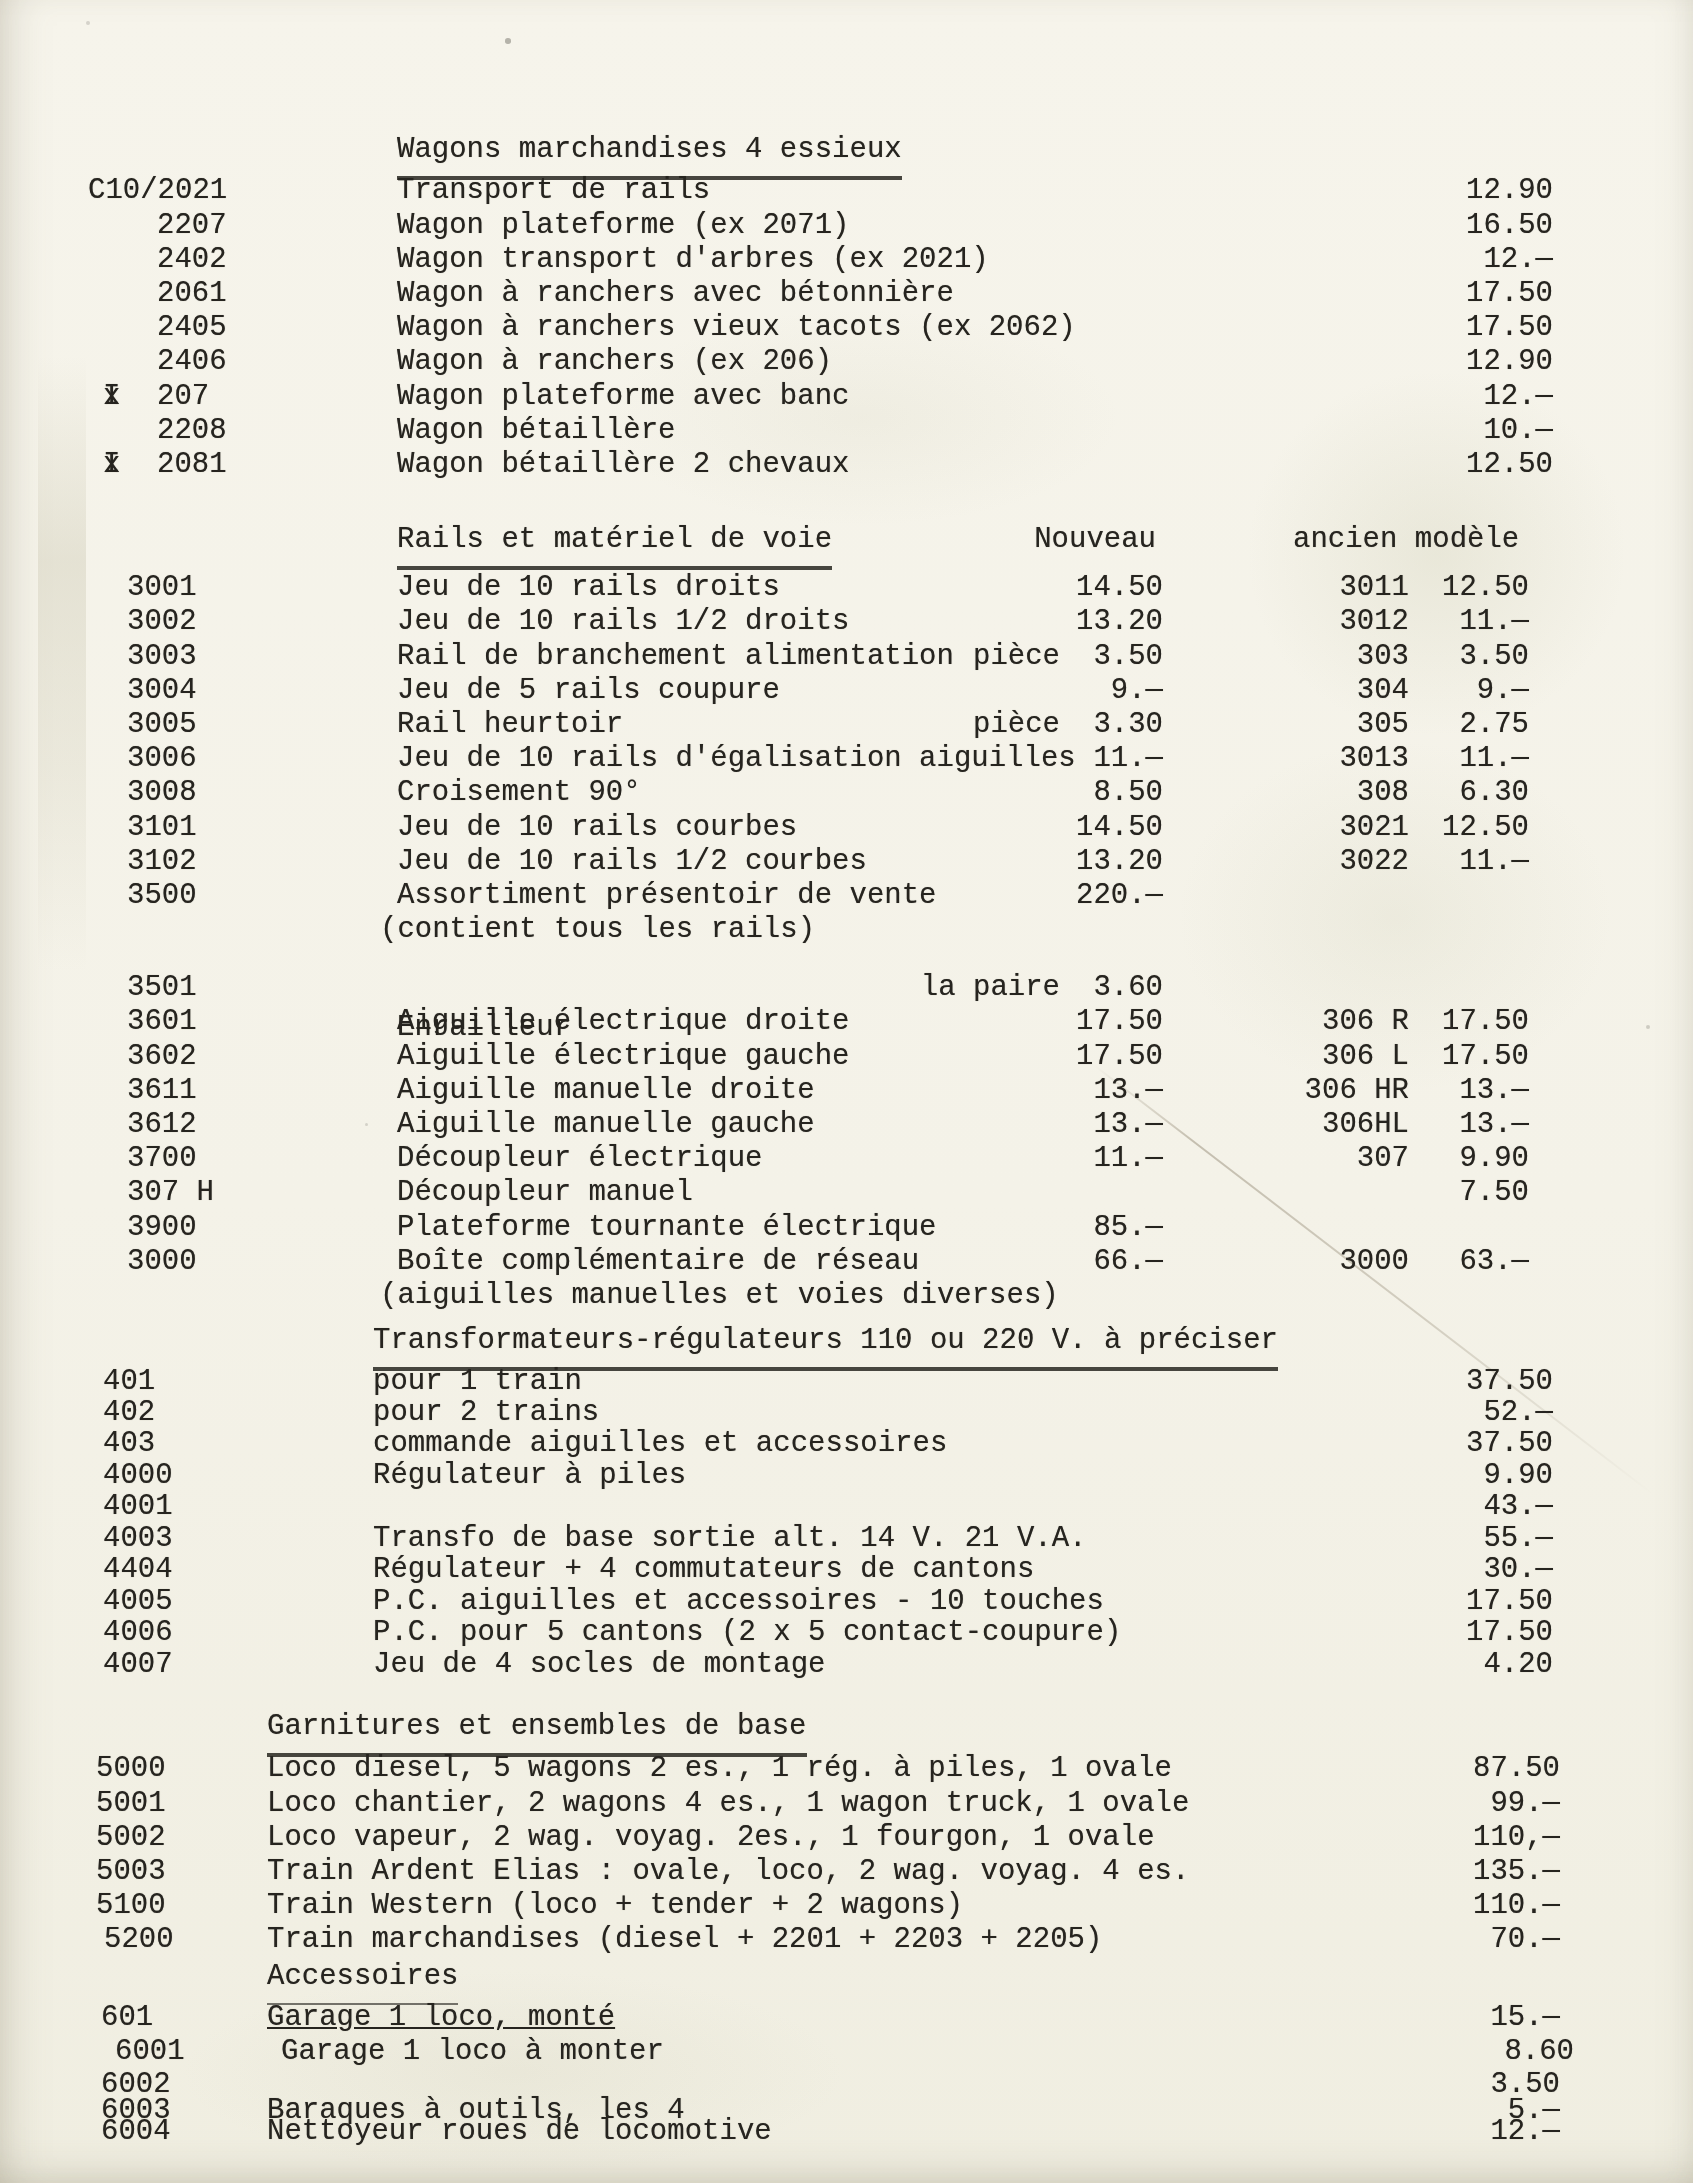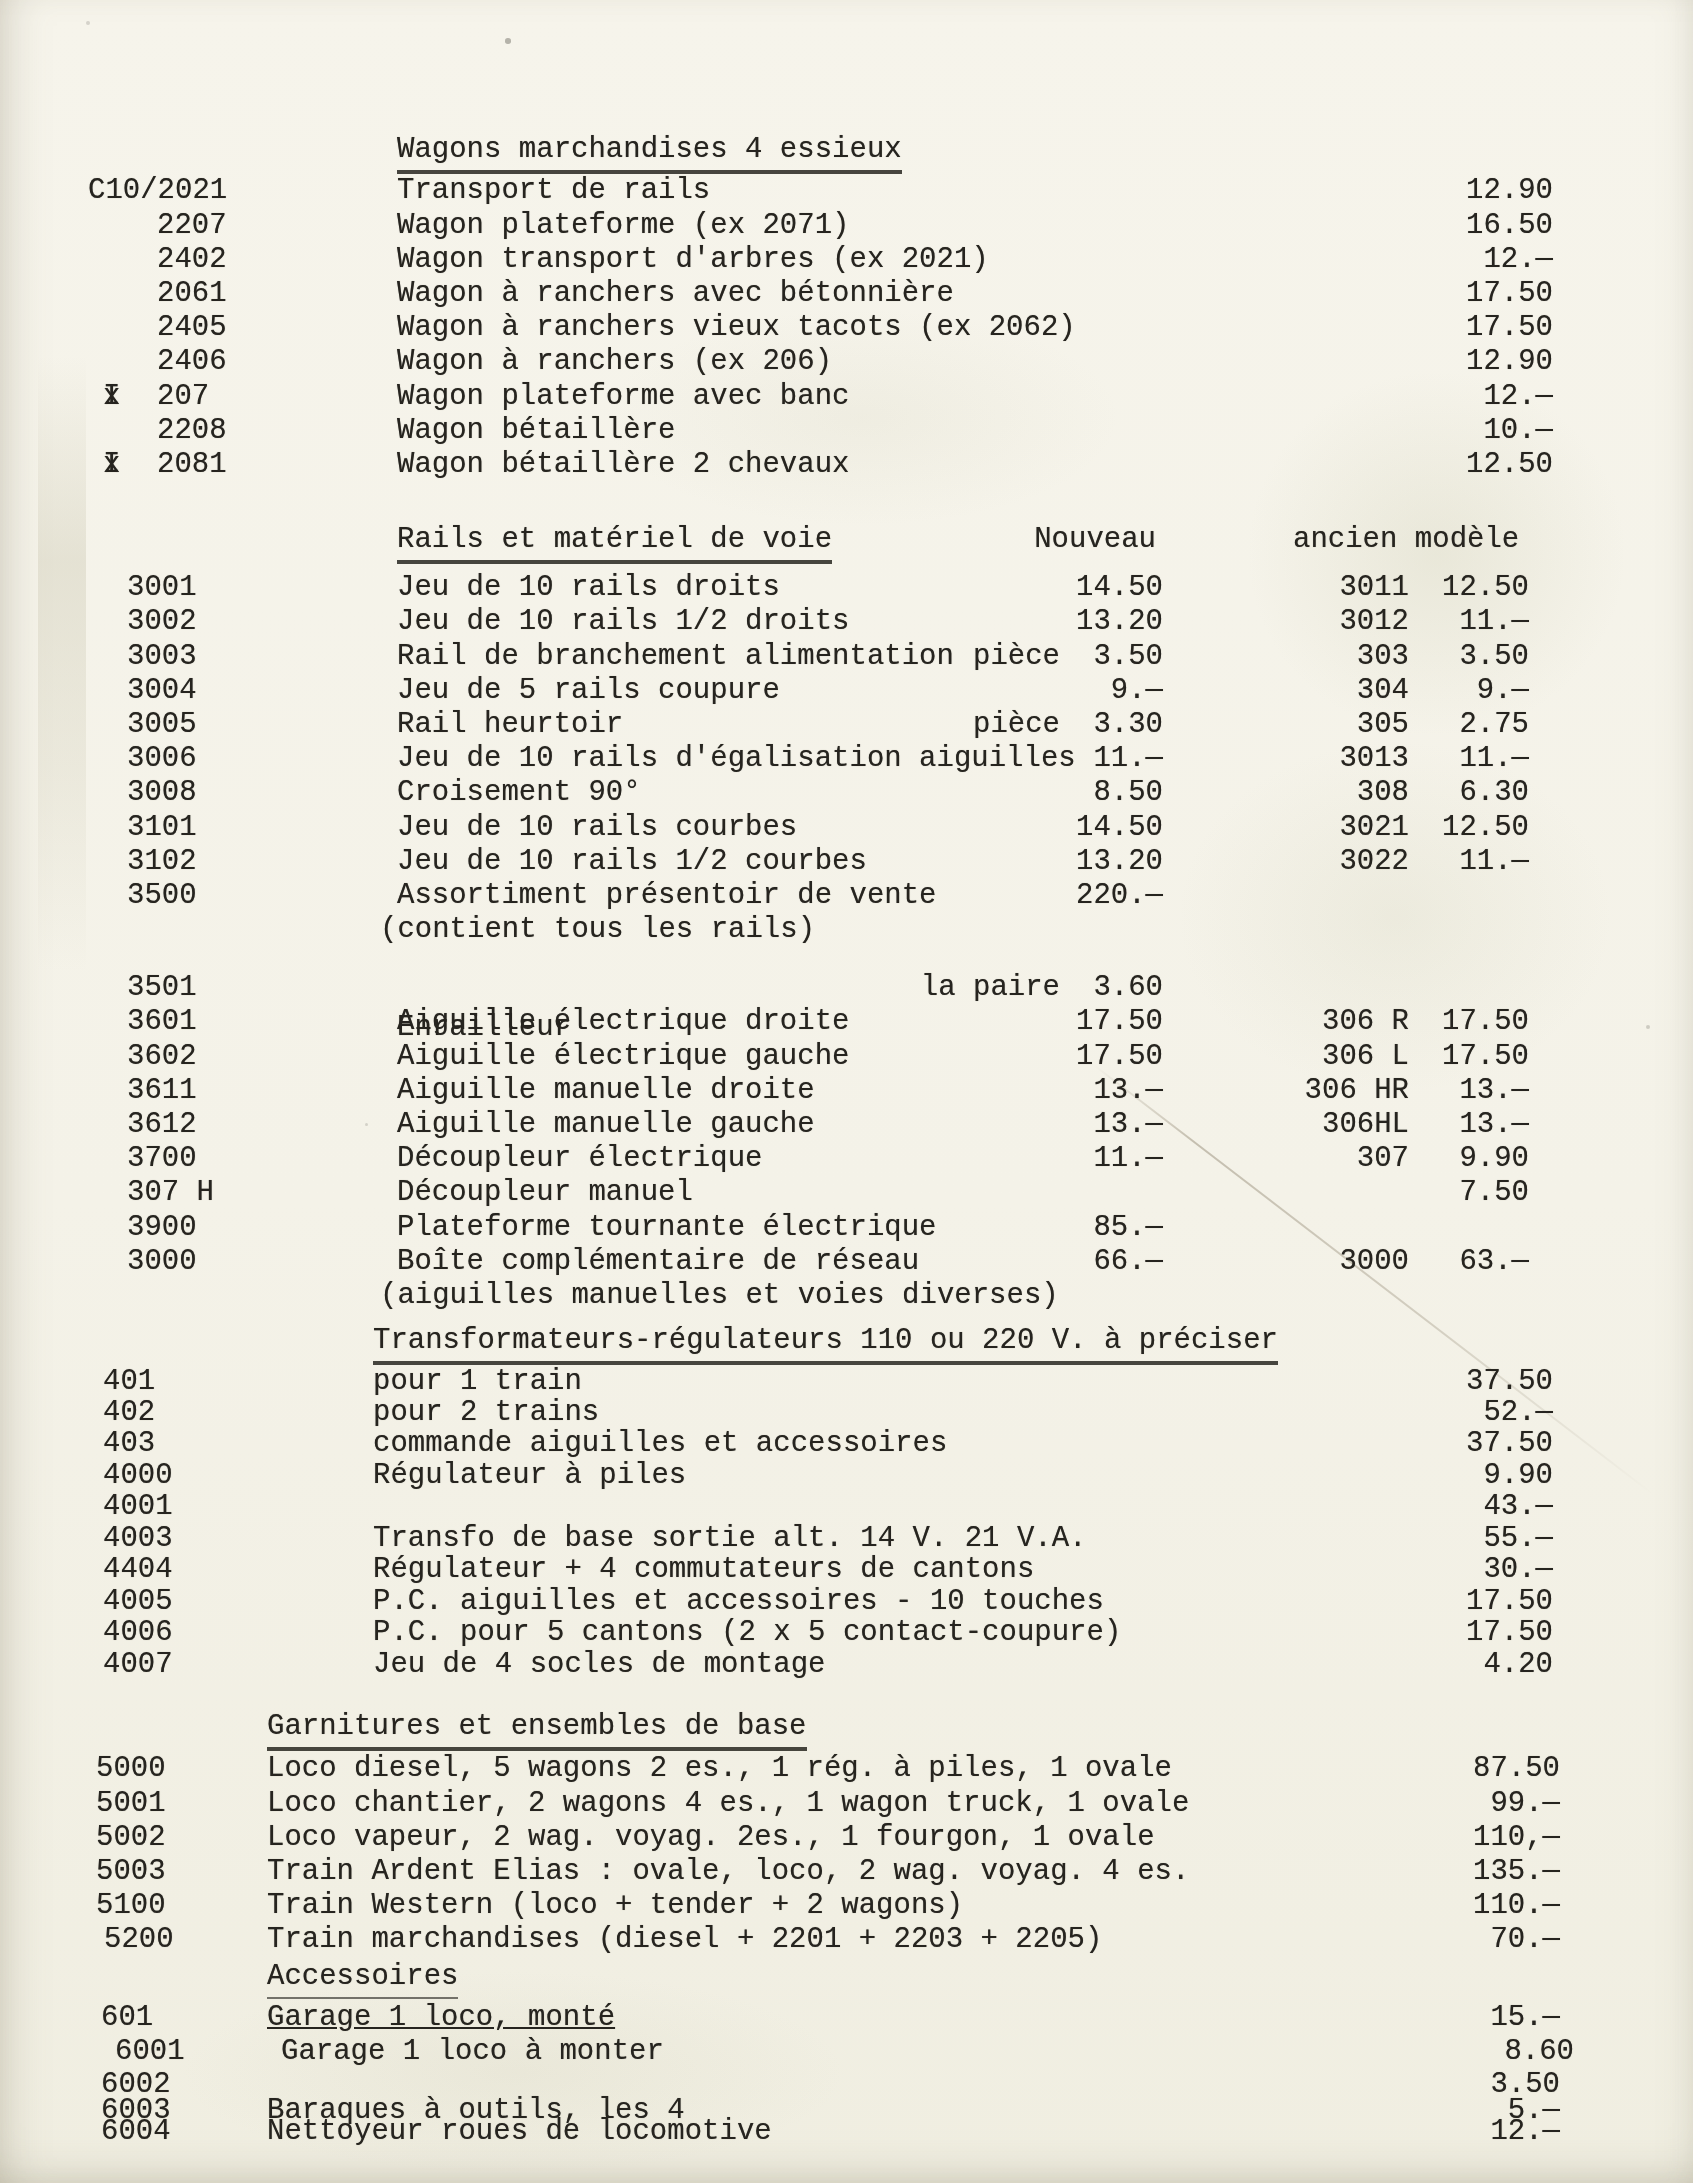--- a/index.html
+++ b/index.html
@@ -7,21 +7,21 @@
     background:linear-gradient(180deg,#f6f4eb 0%,#f4f2e8 55%,#f0eee1 100%);
     font-family:"Liberation Mono","DejaVu Sans Mono",monospace;
     color:#26241f;
     box-shadow:inset 31px 0 48px -31px rgba(125,118,95,.35),
                inset -24px 0 41px -27px rgba(125,118,95,.22),
                inset 0 -34px 48px -31px rgba(125,118,95,.28);}
   .content{position:absolute;left:0;top:0;width:1694px;height:2183px;
     font-size:29px;text-shadow:0 0 0.7px rgba(38,36,31,.55);}
   .t{position:absolute;white-space:pre;line-height:33px;}
   .ra{text-align:right;}
-  .title{border-bottom:4.1px solid rgba(32,30,25,.82);padding-bottom:4px;}
+  .title{border-bottom:4.1px solid rgba(32,30,25,.82);padding-bottom:10px;}
   .title.thin{border-bottom-width:2.1px;border-bottom-color:rgba(32,30,25,.6);}
   .row{position:absolute;left:0;width:1694px;height:33px;}
   .mark{position:absolute;width:20.5px;height:33px;}
   .mark span{position:absolute;left:0;top:0;line-height:33px;}
   .smudge{position:absolute;pointer-events:none;}
   .crease{position:absolute;pointer-events:none;height:2.1px;transform-origin:0 0;
     background:linear-gradient(90deg,transparent 0%,rgba(125,113,90,.40) 18%,rgba(125,113,90,.28) 60%,transparent 100%);}
   .speck{position:absolute;border-radius:50%;background:rgba(60,58,50,.35);pointer-events:none;}
   .vstreak{position:absolute;pointer-events:none;
     background:linear-gradient(180deg,transparent,rgba(190,186,160,.30),rgba(190,186,160,.18),transparent);}

